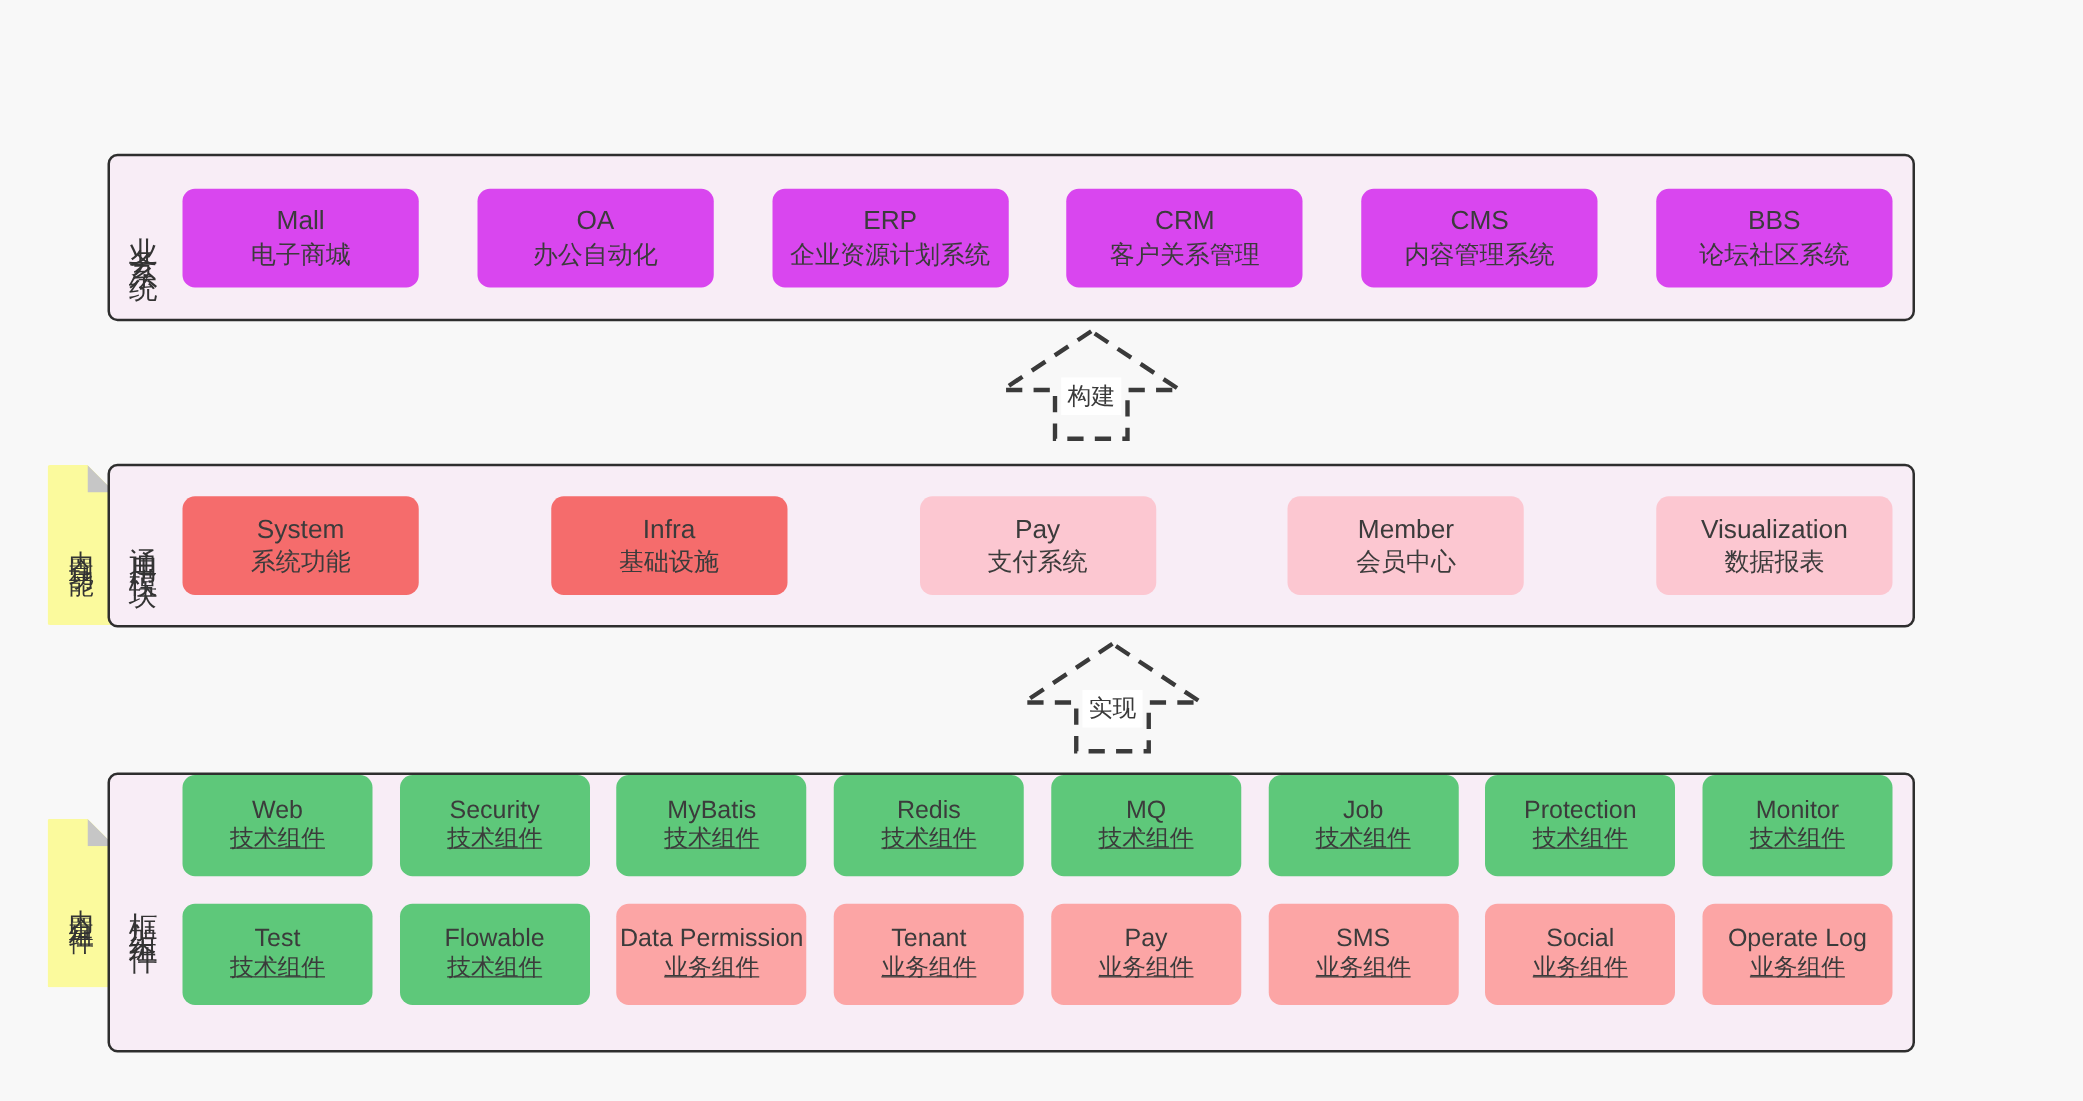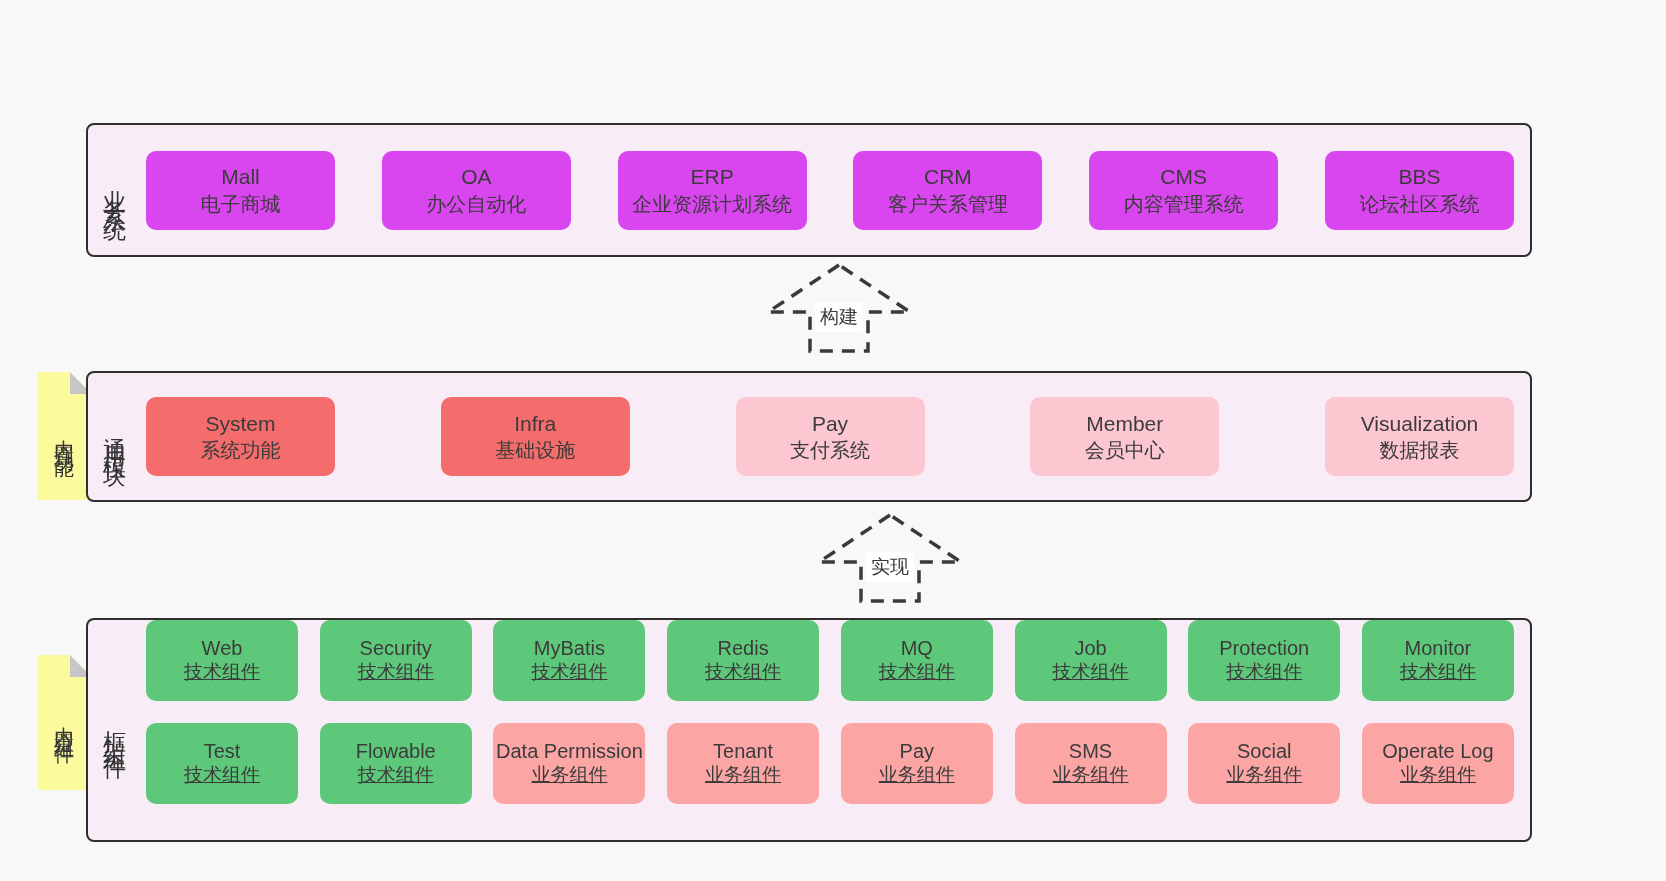--- a/index.html
+++ b/index.html
@@ -66,21 +66,21 @@
   .note-mid { top:372px; height:128px; }
   .note-bot { top:655px; height:135px; }
   .note-label {
     writing-mode:vertical-rl; text-orientation:upright;
     font-size:20px; letter-spacing:6px; color:#333; white-space:nowrap;
   }
   .note-fold { position:absolute; top:0; right:0; }
 
   
   .arrow { position:absolute; width:150px; height:92px; z-index:1; }
-  .arrow-1 { left:764px; top:262px; }
+  .arrow-1 { left:798px; top:262px; }
   .arrow-2 { left:815px; top:512px; }
   .arrow svg { position:absolute; inset:0; }
   .arrow-label {
     position:absolute; left:50%; top:40px; transform:translateX(-50%);
     background:#ffffff; padding:2px 5px;
     font-size:19px; color:#3a3a3a; white-space:nowrap;
   }
 </style>
 </head>
 <body>

